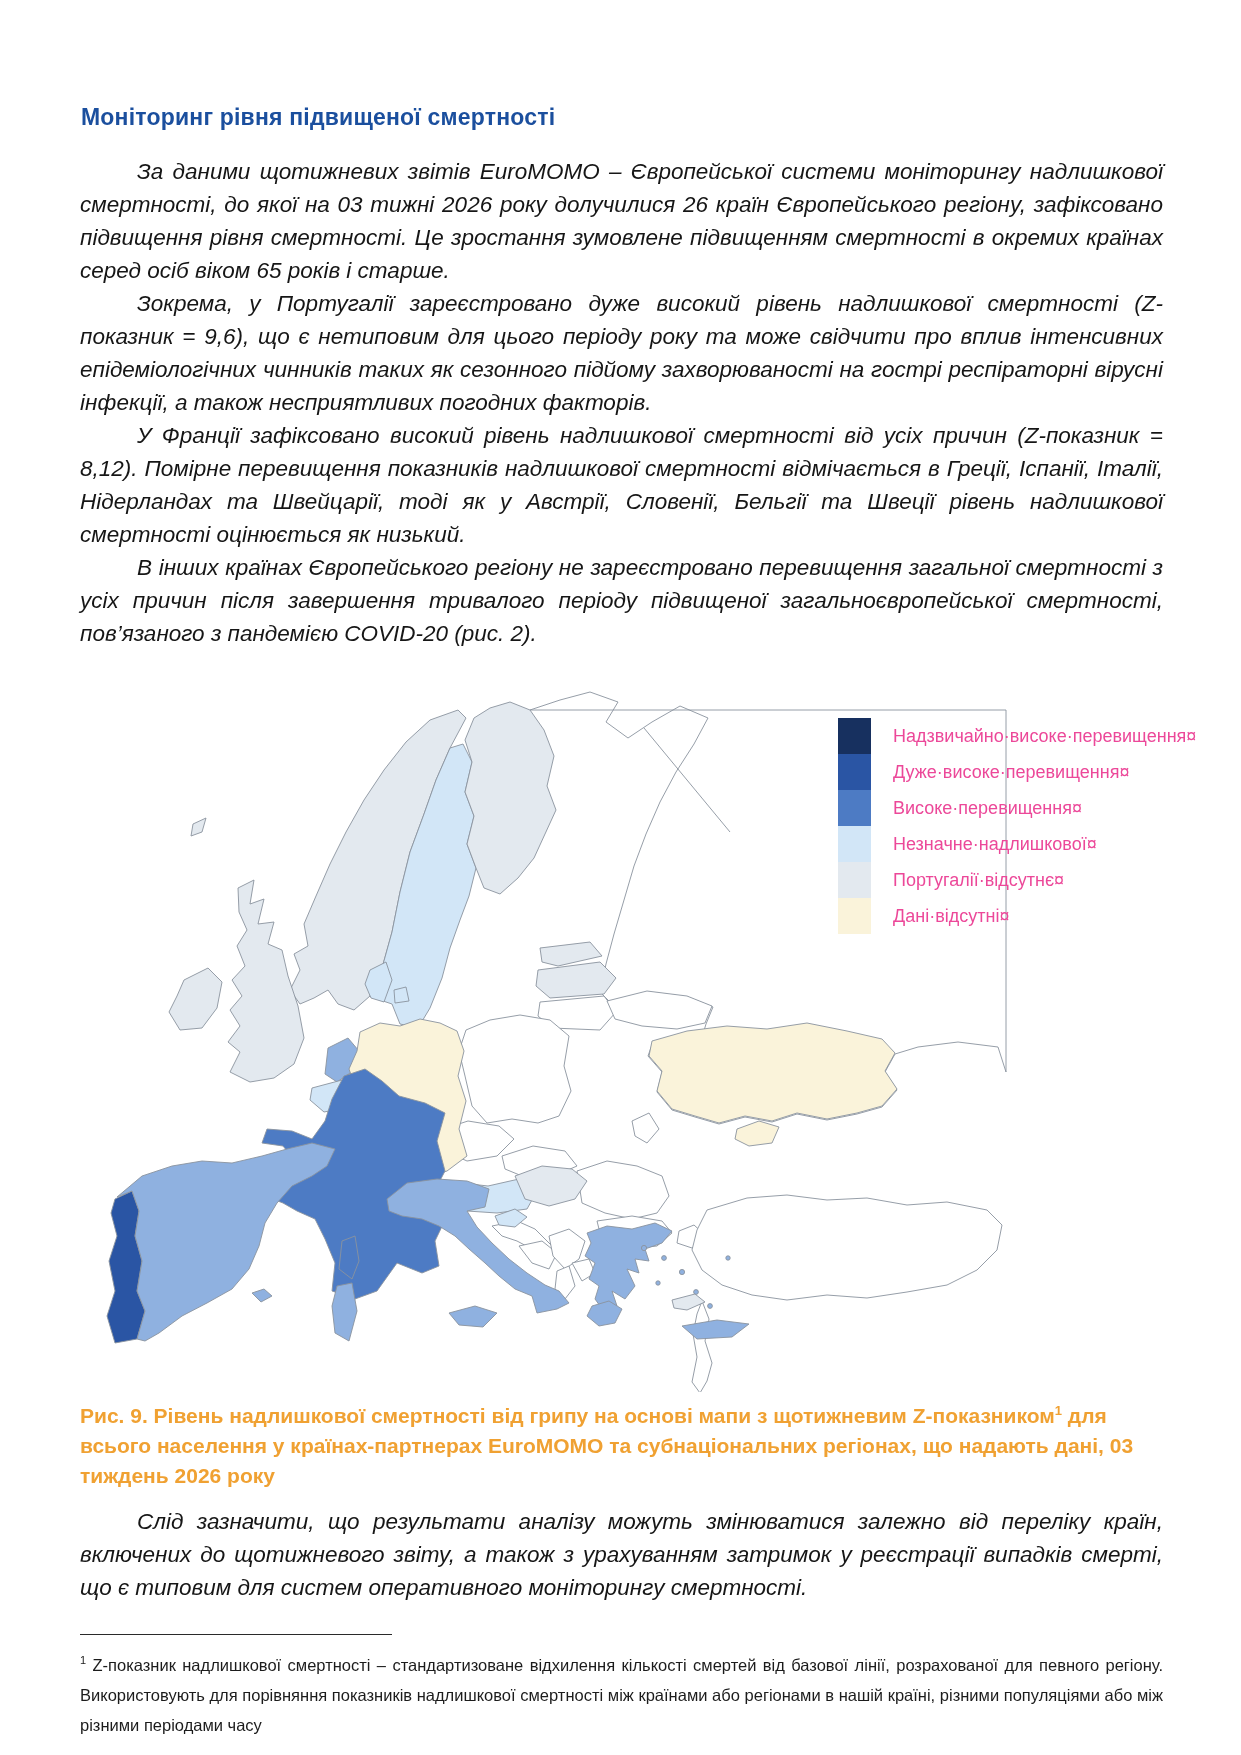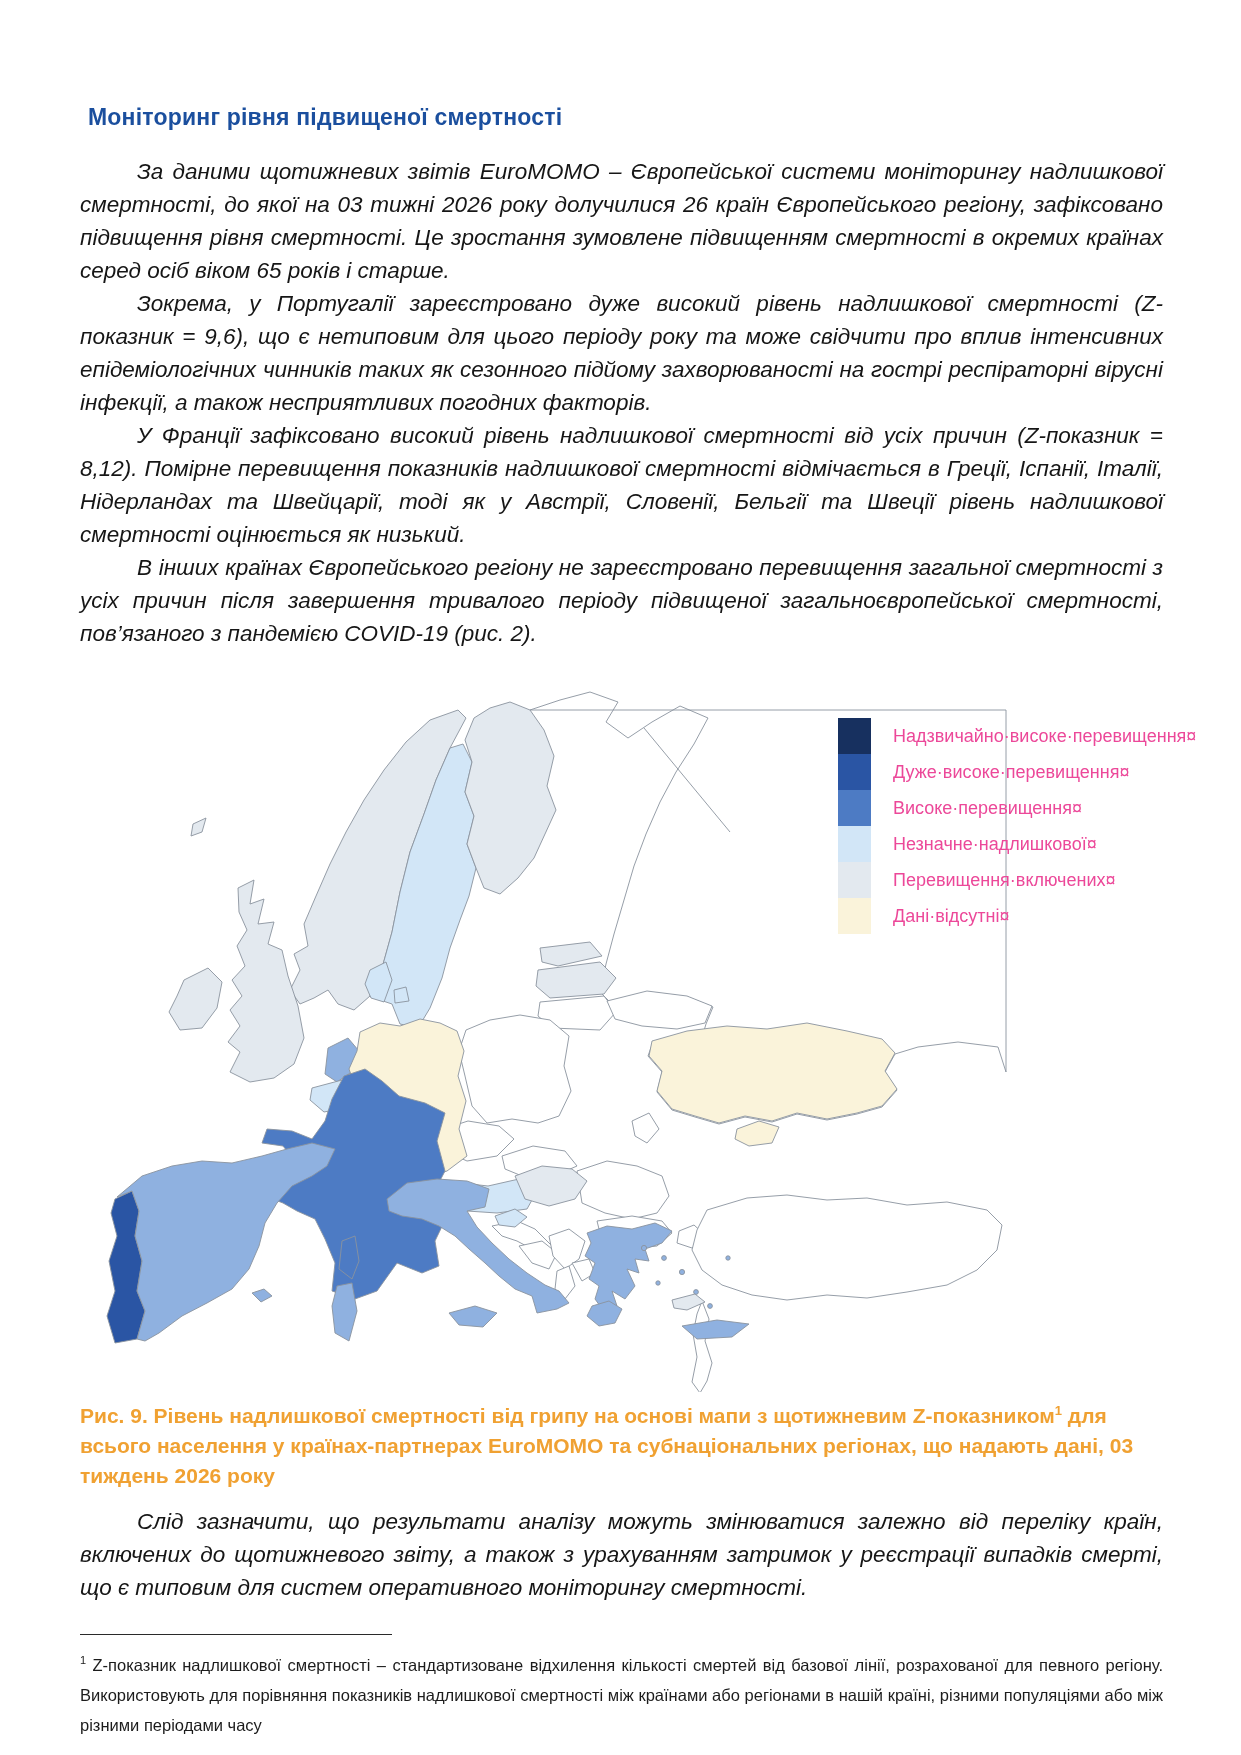--- a/index.html
+++ b/index.html
@@ -4,21 +4,21 @@
 <style>
   html,body{margin:0;padding:0;background:#ffffff;}
   body{
     width:1241px;height:1755px;position:relative;overflow:hidden;
     font-family:"Liberation Sans","DejaVu Sans",sans-serif;
     color:#161616;
   }
   .page{padding:104px 78px 0 80px;}
   .doc-heading{
     font-size:23px;font-weight:bold;color:var(--heading,#1b4f9e);
-    margin:0 0 24px 8px;letter-spacing:.2px;
+    margin:0 0 24px 1px;letter-spacing:.2px;
   }
   p.body-par{
     font-size:22.5px;line-height:33px;text-align:justify;
     text-indent:57px;margin:0;color:#161616;font-style:italic;
   }
   .figure{
     position:relative;height:740px;margin:2px 0 0 0;
   }
   .map-svg{position:absolute;left:8px;top:0;}
   .legend{
@@ -46,21 +46,21 @@
 </head>
 <body>
 
 <div class="page">
 
   <h1 class="doc-heading">Моніторинг рівня підвищеної смертності</h1>
 
   <p class="body-par">За даними щотижневих звітів EuroMOMO – Європейської системи моніторингу надлишкової смертності, до якої на 03 тижні 2026 року долучилися 26 країн Європейського регіону, зафіксовано підвищення рівня смертності. Це зростання зумовлене підвищенням смертності в окремих країнах серед осіб віком 65 років і старше.</p>
   <p class="body-par">Зокрема, у Португалії зареєстровано дуже високий рівень надлишкової смертності (Z-показник = 9,6), що є нетиповим для цього періоду року та може свідчити про вплив інтенсивних епідеміологічних чинників таких як сезонного підйому захворюваності на гострі респіраторні вірусні інфекції, а також несприятливих погодних факторів.</p>
   <p class="body-par">У Франції зафіксовано високий рівень надлишкової смертності від усіх причин (Z-показник = 8,12). Помірне перевищення показників надлишкової смертності відмічається в Греції, Іспанії, Італії, Нідерландах та Швейцарії, тоді як у Австрії, Словенії, Бельгії та Швеції рівень надлишкової смертності оцінюється як низький.</p>
-  <p class="body-par">В інших країнах Європейського регіону не зареєстровано перевищення загальної смертності з усіх причин після завершення тривалого періоду підвищеної загальноєвропейської смертності, пов’язаного з пандемією COVID-19 (рис. 2).</p>
+  <p class="body-par">В інших країнах Європейського регіону не зареєстровано перевищення загальної смертності з усіх причин після завершення тривалого періоду підвищеної загальноєвропейської смертності, пов’язаного з пандемією COVID-20 (рис. 2).</p>
 
   <div class="figure">
 
     <svg class="map-svg" width="920" height="740" viewBox="0 0 920 740" stroke="#8a939e" stroke-width="0.9" stroke-linejoin="round" fill="#ffffff">
 
       <g>
         <path d="M442,58 L472,48 L502,40 L530,50 L518,70 L540,86 L564,70 L592,54 L620,66 L606,92 L588,120 L572,150 L558,182 L546,214 L536,248 L526,282 L518,312 L512,340 L524,352 L560,340 L600,345 L625,355 L618,372 L612,392 L600,380 L565,390 L560,404 L574,420 L569,440 L584,458 L607,465 L631,472 L657,465 L684,470 L709,462 L739,468 L769,462 L794,455 L809,438 L797,420 L807,402 L830,395 L870,390 L910,395 L918,420 L918,58 Z" fill="#ffffff"></path>
         <line x1="556" y1="76" x2="642" y2="180" stroke="#8a939e"></line>
         <path d="M452,350 L516,344 L528,360 L512,378 L464,376 L450,364 Z"></path>
         <path d="M519,349 L559,339 L599,344 L624,354 L617,371 L589,377 L554,374 L527,367 Z"></path>
@@ -137,21 +137,21 @@
       <div class="legend-row">
         <span class="legend-swatch" style="background: rgb(77, 123, 196);"></span>
         <span class="legend-label">Високе·перевищення¤</span>
       </div>
       <div class="legend-row">
         <span class="legend-swatch" style="background: rgb(210, 230, 247);"></span>
         <span class="legend-label">Незначне·надлишкової¤</span>
       </div>
       <div class="legend-row">
         <span class="legend-swatch" style="background: rgb(227, 233, 239);"></span>
-        <span class="legend-label">Перевищення·включених¤</span>
+        <span class="legend-label">Португалії·відсутнє¤</span>
       </div>
       <div class="legend-row">
         <span class="legend-swatch" style="background: rgb(250, 243, 218);"></span>
         <span class="legend-label">Дані·відсутні¤</span>
       </div>
     </div>
   </div>
 
   <p class="fig-caption"><span>Рис. 9. Рівень надлишкової смертності від грипу на основі мапи з щотижневим Z-показником</span><sup>1</sup><span> для всього населення у країнах-партнерах EuroMOMO та субнаціональних регіонах, що надають дані, 03 тиждень 2026 року</span></p>
 

